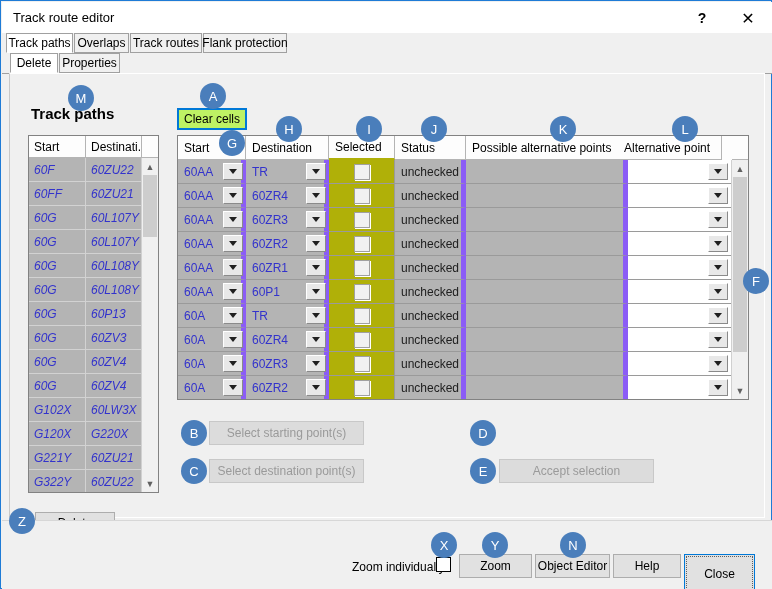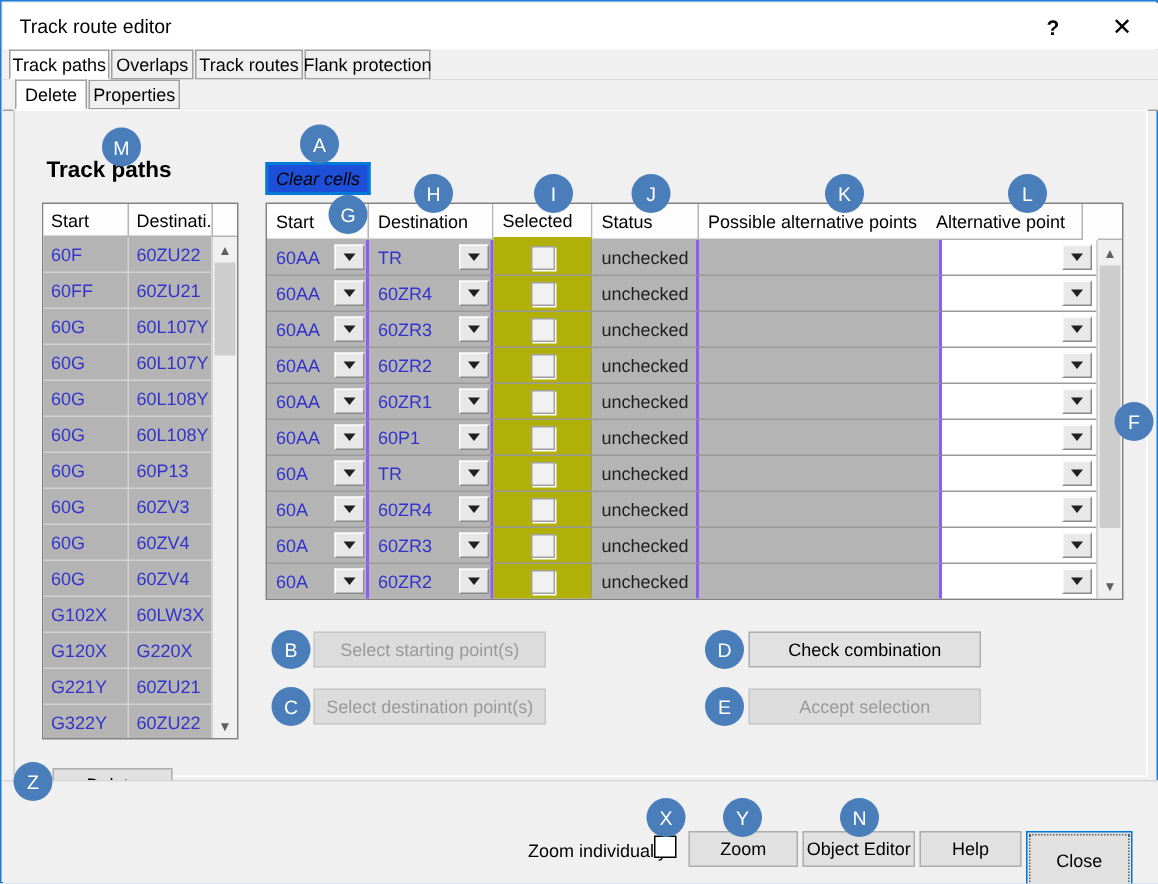--- a/index.html
+++ b/index.html
@@ -98,21 +98,21 @@
     display:flex;align-items:center;padding-left:5px;
     font-size:12px;color:#000;overflow:hidden;white-space:nowrap;
   }
   .gl-rows{position:absolute;left:0;top:22px;width:113px;}
   .gl-row{height:24px;position:relative;}
   .gl-cell{
     position:absolute;top:0;height:24px;box-sizing:border-box;
     background:#b4b4b4;
     border-right:1px solid #d2d2d2;border-bottom:1px solid #d2d2d2;
     display:flex;align-items:center;padding-left:5px;
-    font-size:12px;color:#3333cc;white-space:nowrap;overflow:hidden;
+    font-size:12px;color:#3333cc;white-space:nowrap;overflow:hidden;font-style:italic;
   }
   
   .vsb{
     position:absolute;box-sizing:border-box;
     background:#f0f0f0;border-left:1px solid #d0d0d0;
   }
   .vsb .arw{
     position:absolute;left:0;width:100%;height:17px;
     background:#f0f0f0;
     display:flex;align-items:center;justify-content:center;
@@ -137,21 +137,21 @@
     background:#fdfdfd;
     display:flex;align-items:center;padding-left:6px;
     font-size:12px;color:#000;white-space:nowrap;overflow:hidden;
   }
   .gr-hc.sel-head{border-bottom:2px solid #b0b008;}
   .gr-rows{position:absolute;left:0;top:24px;width:554px;}
   .gr-row{height:24px;position:relative;}
   .gr-cell{
     position:absolute;top:0;height:24px;box-sizing:border-box;
     background:#b4b4b4;
-    border-right:2px solid #8b5cf6;border-bottom:1px solid #9a9a9a;
+    border-right:5px solid #8b5cf6;border-bottom:1px solid #9a9a9a;
     display:flex;align-items:center;padding-left:6px;
     font-size:12px;white-space:nowrap;overflow:hidden;
   }
   .gr-cell.blue{color:#3333cc;}
   .gr-cell.dark{color:#202020;}
   .ddbtn{
     position:absolute;top:3px;width:20px;height:17px;
     box-sizing:border-box;
     background:#e8e8e8;
     border:1px solid #ffffff;
@@ -182,21 +182,21 @@
   }
   
   .btn{
     position:absolute;box-sizing:border-box;
     background:#e1e1e1;border:1px solid #adadad;
     display:flex;align-items:center;justify-content:center;
     font-size:12px;color:#000;white-space:nowrap;cursor:default;
   }
   .btn.disabled{color:#9a9a9a;background:#dcdcdc;border-color:#c8c8c8;}
   .btn.focus{
-    border:2px solid #0078d7;background:#1d4ed8;font-style:italic;
+    border:2px solid #0078d7;background:#bef264;
   }
   .btn.defaultfocus{
     border:1px solid #0078d7;
     background:#e1e1e1;
     outline:1px dotted #606060;outline-offset:-3px;
   }
   
   .footer{
     position:absolute;left:1px;top:519px;width:770px;height:69px;
     background:#f0f0f0;border-top:1px solid #d7d7d7;
@@ -474,21 +474,20 @@
 
     <div class="vsb" style="left:553px;top:24px;width:17px;height:239px;">
       <div class="arw up">▲</div>
       <div class="thumb" style="top:17px;height:175px;"></div>
       <div class="arw dn">▼</div>
     </div>
   </div>
 
   <div class="btn disabled" style="left:208px;top:420px;width:155px;height:24px;">Select starting point(s)</div>
   <div class="btn disabled" style="left:208px;top:458px;width:155px;height:24px;">Select destination point(s)</div>
-  <div class="btn" style="left:498px;top:420px;width:155px;height:24px;">Check combination</div>
   <div class="btn disabled" style="left:498px;top:458px;width:155px;height:24px;">Accept selection</div>
 
   <div class="btn" style="left:34px;top:511px;width:80px;height:22px;">Delete</div>
 
   <div class="footer"></div>
 
   <div class="zoom-label">Zoom individually</div>
   <div class="zoom-check"></div>
 
   <div class="btn" style="left:458px;top:553px;width:73px;height:24px;">Zoom</div>

